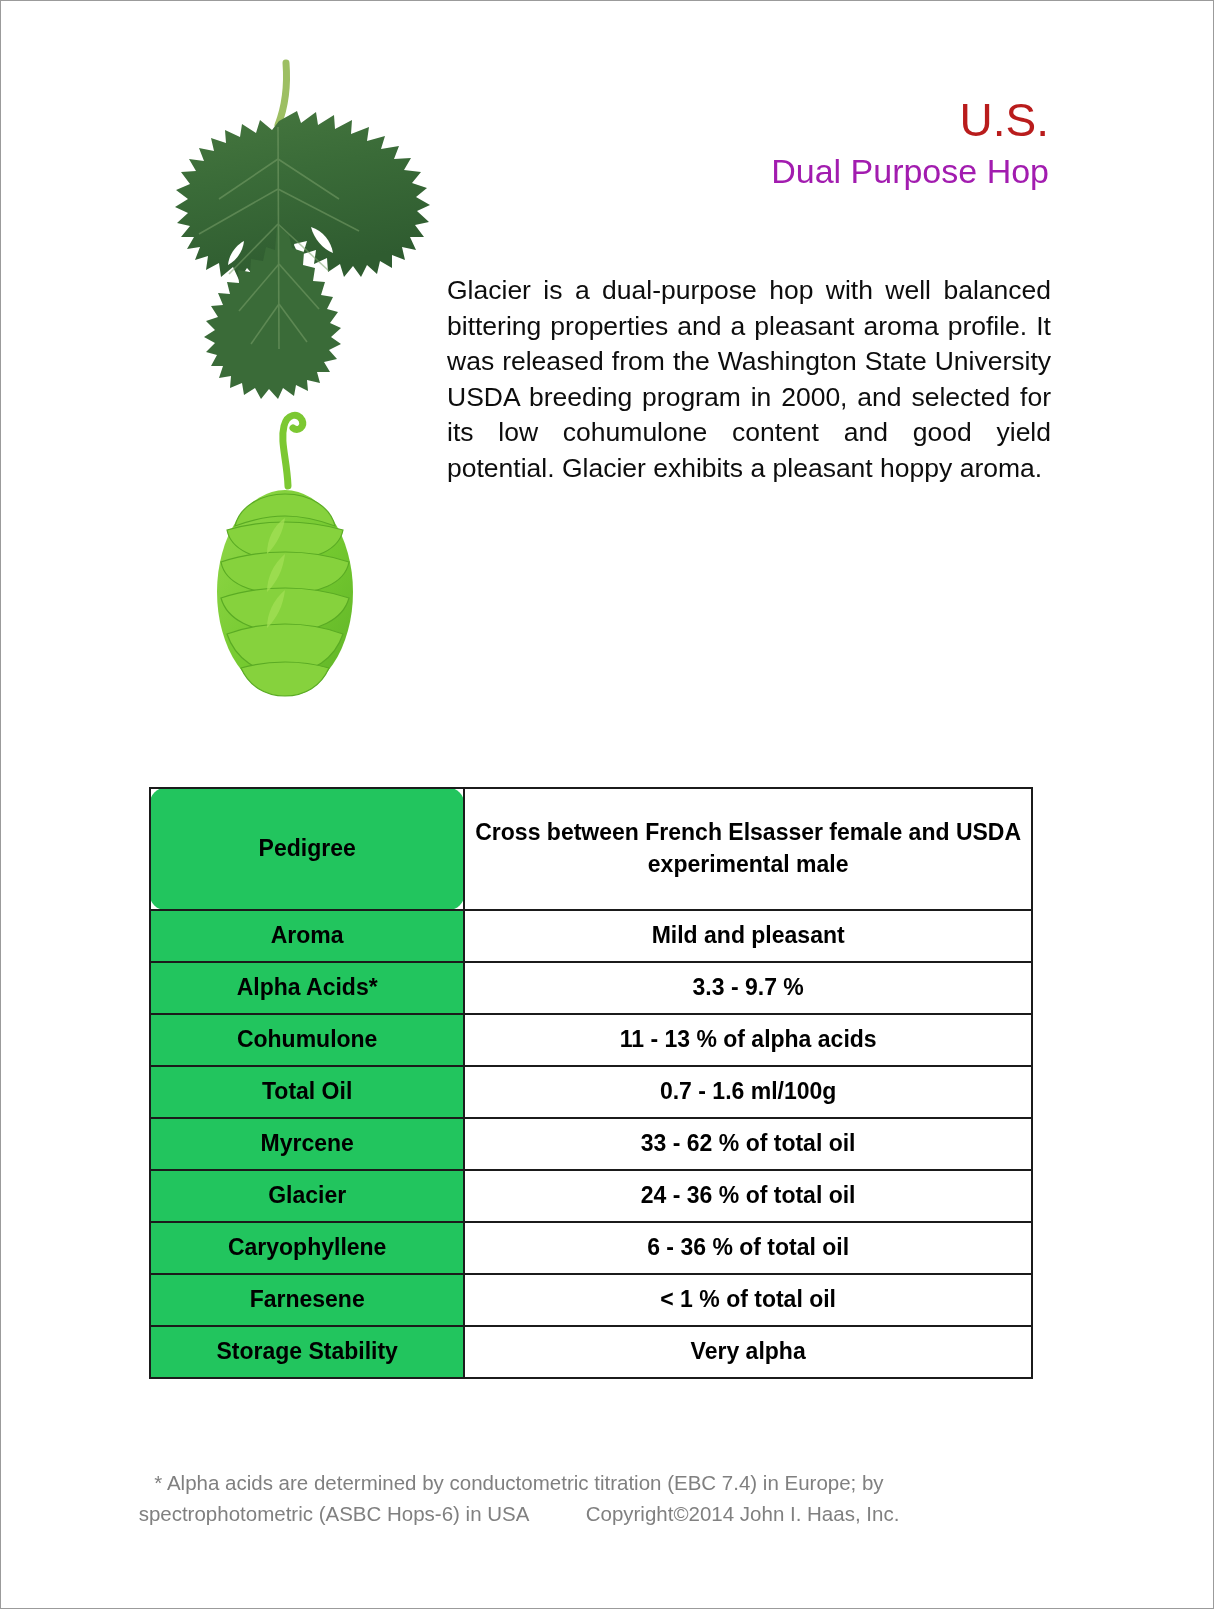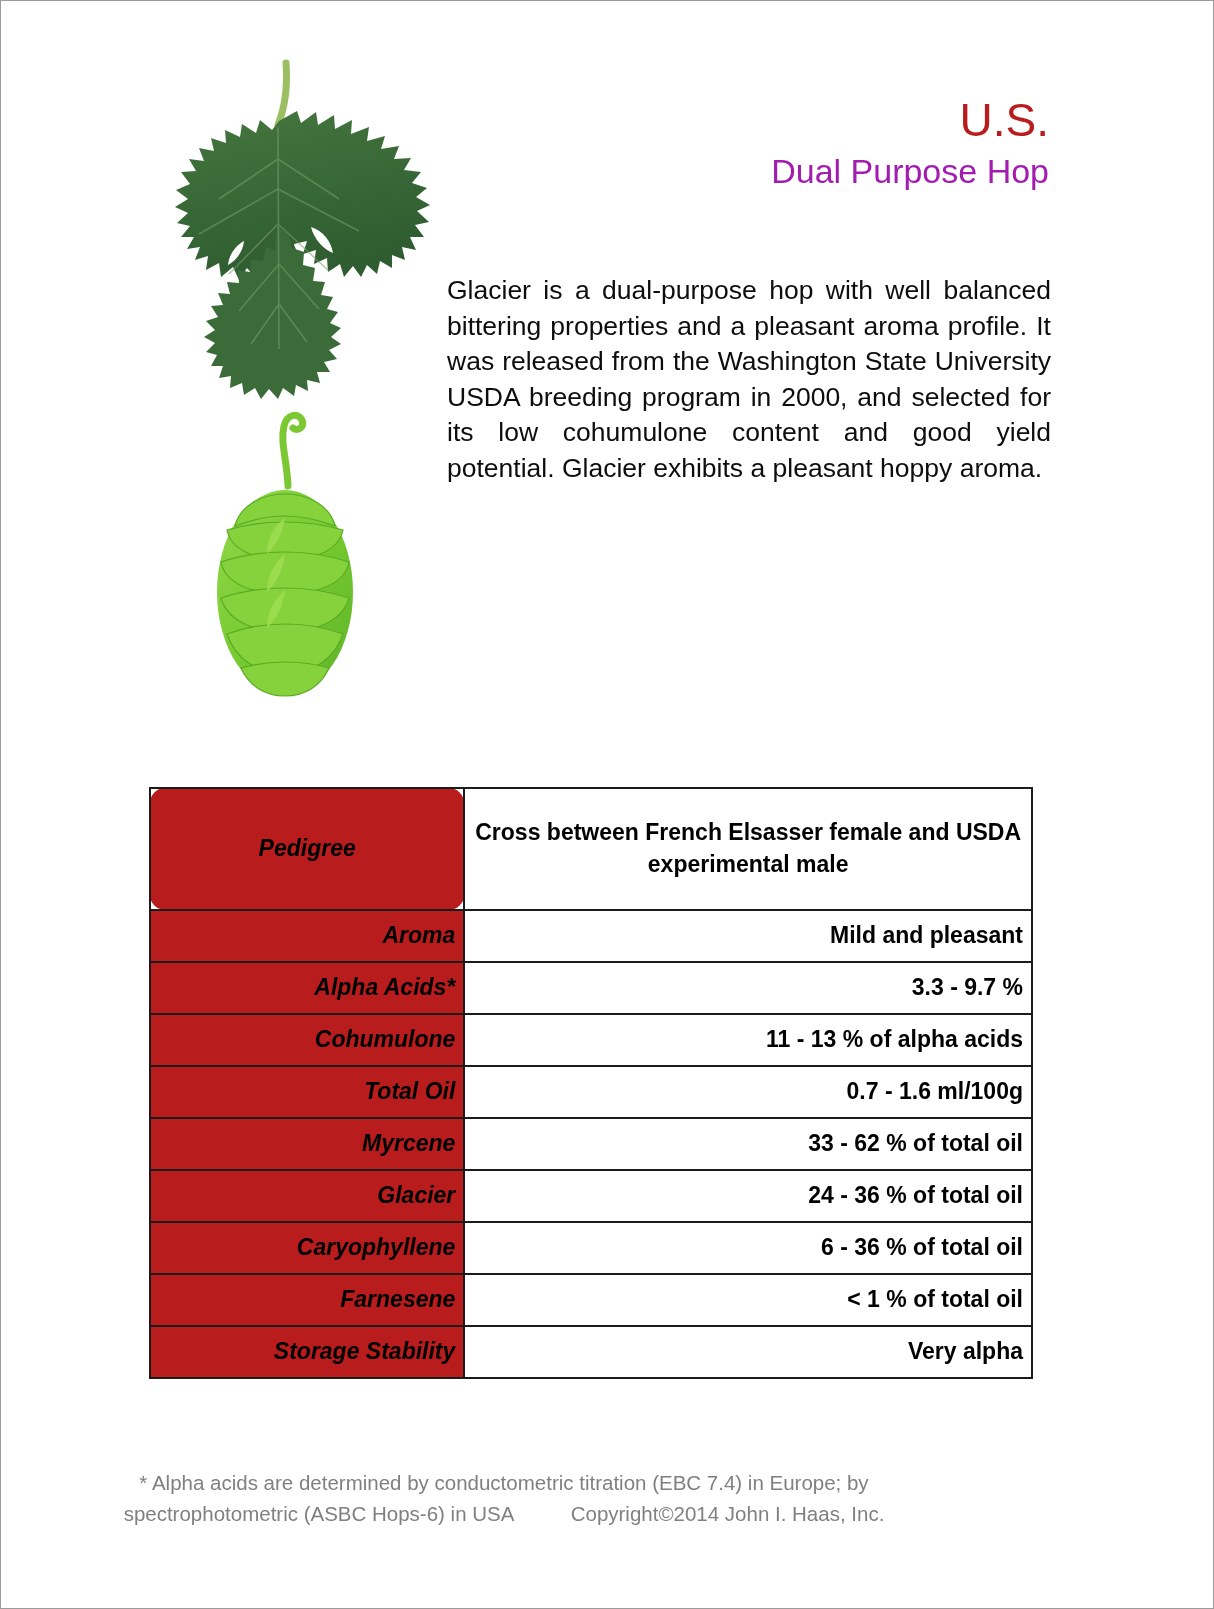--- a/index.html
+++ b/index.html
@@ -99,34 +99,33 @@
     font-size: 23px;
     font-weight: bold;
     color: #000000;
     text-align: center;
     vertical-align: middle;
     padding: 9px 8px;
     line-height: 1.38;
   }
   .spec-table td.label {
     width: 294px;
-    background: #b91c1c;
-    font-style: italic;
+    background: #22c55e;
   }
   .spec-table td.value {
     width: 531px;
     background: #ffffff;
   }
   .spec-table tr.pedigree-row td { height: 122px; border-radius: 15px; }
-  .spec-table tr.data-row td { height: 52px; text-align: right; }
+  .spec-table tr.data-row td { height: 52px; }
 
   
   .footnote {
     position: absolute;
-    left: 0;
+    left: 15px;
     top: 1466px;
     width: 1006px;
     text-align: center;
     color: #808080;
     font-size: 20.5px;
     line-height: 31px;
   }
   .footnote .gap { display: inline-block; width: 46px; }
 </style>
 </head>

